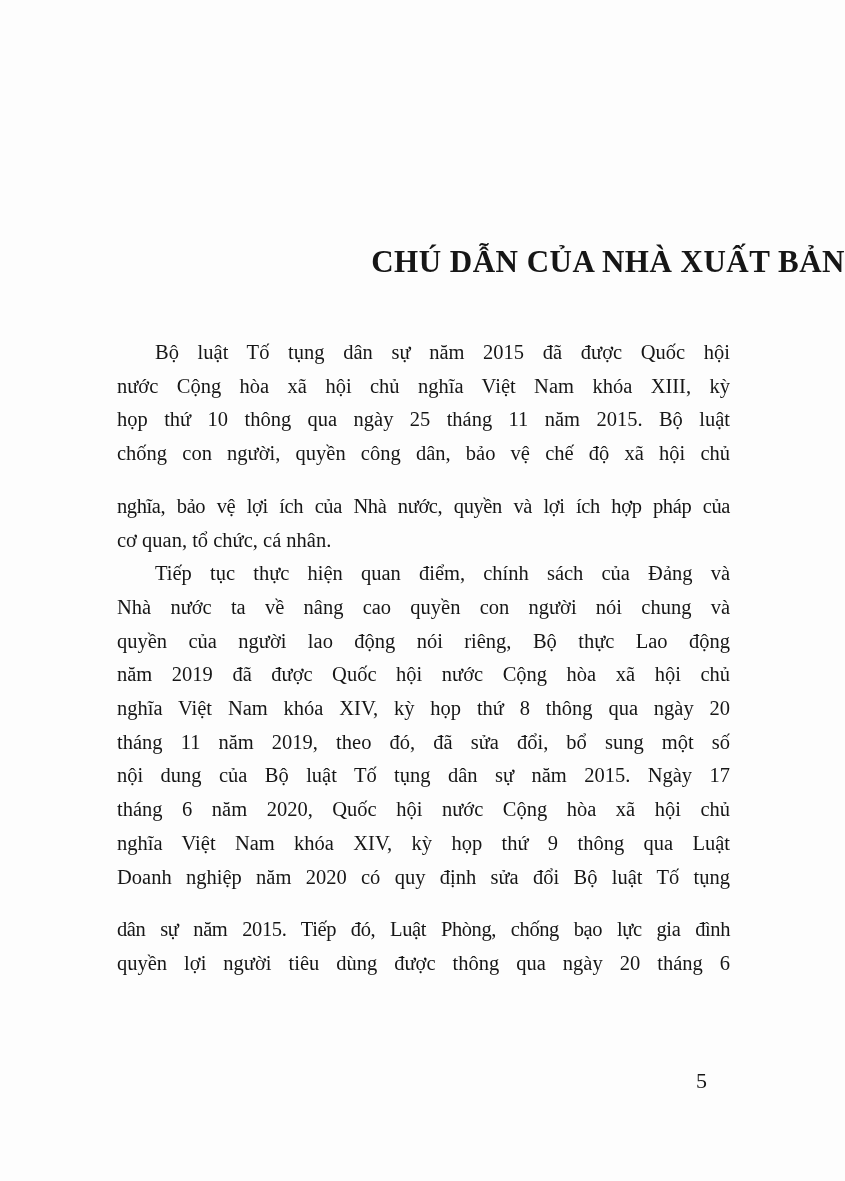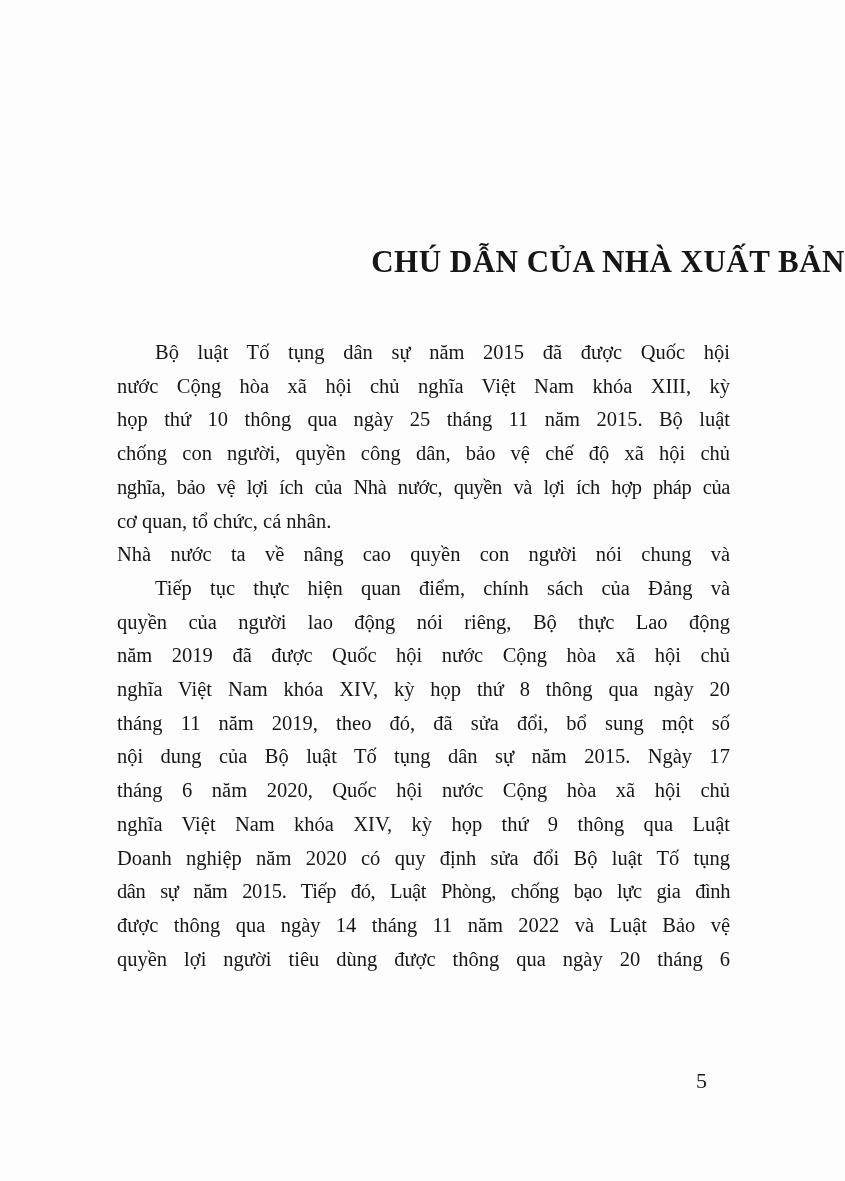--- a/index.html
+++ b/index.html
@@ -33,21 +33,21 @@
     line-height: 33.7px;
   }
   .paragraph { margin: 0; }
   .line {
     text-align: justify;
     text-align-last: justify;
     white-space: normal;
   }
   .line.endpara { text-align-last: left; }
   .line.indent { text-indent: 38px; }
-  .line.tight { letter-spacing: -0.4px; word-spacing: -1.8px; }
+  .line.tight { letter-spacing: -0.4px; word-spacing: -1.8px; margin-top: 19px; }
   .page-number {
     position: absolute;
     left: 696px; top: 1068px;
     font-size: 22px;
   }
 </style>
 </head>
 <body>
 
 <div class="page">
@@ -56,30 +56,29 @@
   <div class="body-text">
       <div class="paragraph">
         <div class="line indent">Bộ luật Tố tụng dân sự năm 2015 đã được Quốc hội</div>
         <div class="line">nước Cộng hòa xã hội chủ nghĩa Việt Nam khóa XIII, kỳ</div>
         <div class="line">họp thứ 10 thông qua ngày 25 tháng 11 năm 2015. Bộ luật</div>
         <div class="line">chống con người, quyền công dân, bảo vệ chế độ xã hội chủ</div>
         <div class="line tight">nghĩa, bảo vệ lợi ích của Nhà nước, quyền và lợi ích hợp pháp của</div>
         <div class="line endpara">cơ quan, tổ chức, cá nhân.</div>
       </div>
       <div class="paragraph">
+        <div class="line indent">Tiếp tục thực hiện quan điểm, chính sách của Đảng và</div>
         <div class="line">Nhà nước ta về nâng cao quyền con người nói chung và</div>
-        <div class="line indent">Tiếp tục thực hiện quan điểm, chính sách của Đảng và</div>
         <div class="line">quyền của người lao động nói riêng, Bộ thực Lao động</div>
         <div class="line">năm 2019 đã được Quốc hội nước Cộng hòa xã hội chủ</div>
         <div class="line">nghĩa Việt Nam khóa XIV, kỳ họp thứ 8 thông qua ngày 20</div>
         <div class="line">tháng 11 năm 2019, theo đó, đã sửa đổi, bổ sung một số</div>
         <div class="line">nội dung của Bộ luật Tố tụng dân sự năm 2015. Ngày 17</div>
         <div class="line">tháng 6 năm 2020, Quốc hội nước Cộng hòa xã hội chủ</div>
         <div class="line">nghĩa Việt Nam khóa XIV, kỳ họp thứ 9 thông qua Luật</div>
         <div class="line">Doanh nghiệp năm 2020 có quy định sửa đổi Bộ luật Tố tụng</div>
         <div class="line tight">dân sự năm 2015. Tiếp đó, Luật Phòng, chống bạo lực gia đình</div>
-        <div class="line">được thông qua ngày 14 tháng 11 năm 2022 và Luật Bảo vệ</div>
         <div class="line">quyền lợi người tiêu dùng được thông qua ngày 20 tháng 6</div>
       </div>
     </div>
 
   <div class="page-number">5</div>
 </div>
 
 </body></html>

